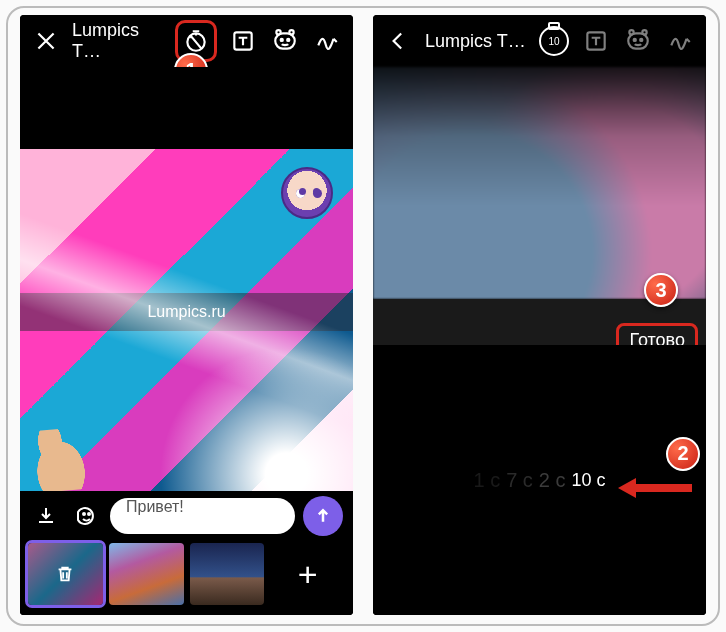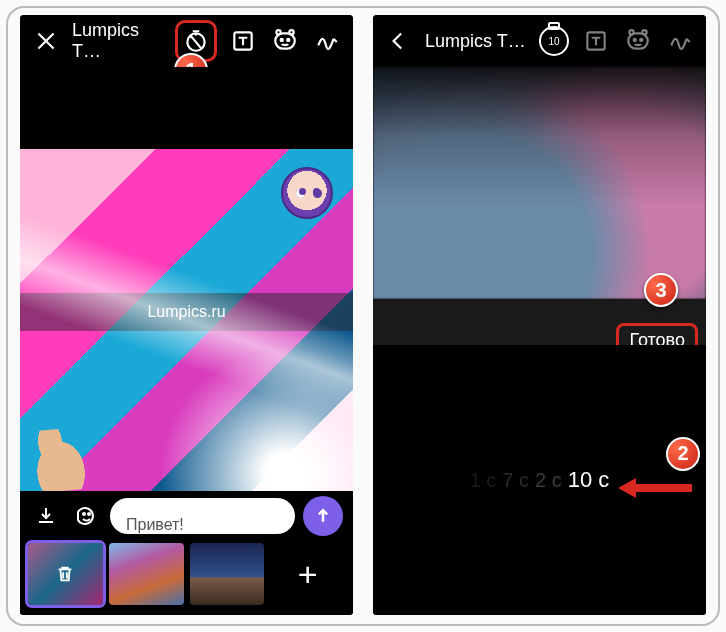--- a/index.html
+++ b/index.html
@@ -105,21 +105,21 @@
     padding: 10px 0; font-size: 16px;
   }
   .inputrow {
     height: 50px; display:flex; align-items:center; gap:8px;
     padding: 0 10px; background:#000;
   }
   .inputrow .iconbtn svg{width:24px;height:24px;}
   .msginput {
     flex:1; height:36px; border-radius:18px;
     background:#fff; color:#555;
-    display:flex; align-items:flex-end; padding:0 16px;
+    display:flex; align-items:flex-start; padding:0 16px;
     font-size:16px;
   }
   .sendbtn {
     width:40px;height:40px;border-radius:50%;
     background:#7d5fe8;display:flex;align-items:center;justify-content:center;
   }
   .sendbtn svg{width:20px;height:20px;stroke:#fff;fill:none;stroke-width:3;}
   .thumbrow {
     height: 74px; display:flex; align-items:center; gap:6px;
     padding: 0 8px 8px; background:#000;
@@ -161,21 +161,21 @@
     color:#fff;font-size:18px;padding:4px 10px;
     border:3px solid #d9281f;border-radius:8px;margin-top:36px;
   }
   .picker {
     flex:1;background:#000;
     display:flex;flex-direction:row;
     align-items:center;justify-content:center;
     gap:6px;color:#555;font-size:20px;position:relative;
   }
   .picker .opt{height:34px;display:flex;align-items:center;}
-  .picker .opt.sel{color:#fff;font-size:22px;font-weight:500;}
+  .picker .opt.sel{color:#fff;font-size:18px;font-weight:500;}
   .timer10 {
     width:30px;height:30px;border:2px solid #fff;border-radius:50%;
     display:flex;align-items:center;justify-content:center;
     font-size:10px;color:#fff;position:relative;
   }
   .timer10::before{content:"";position:absolute;top:-6px;left:50%;width:8px;height:4px;border:2px solid #fff;border-radius:2px;transform:translateX(-50%);}
   .arrow-red {
     position:absolute;
     width:80px;height:24px;
   }

